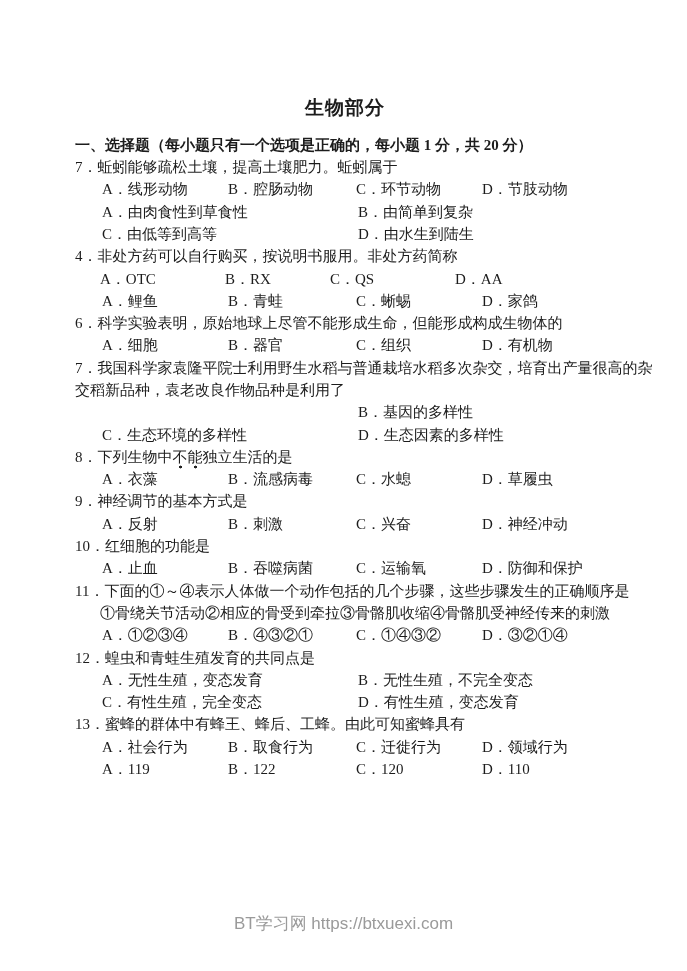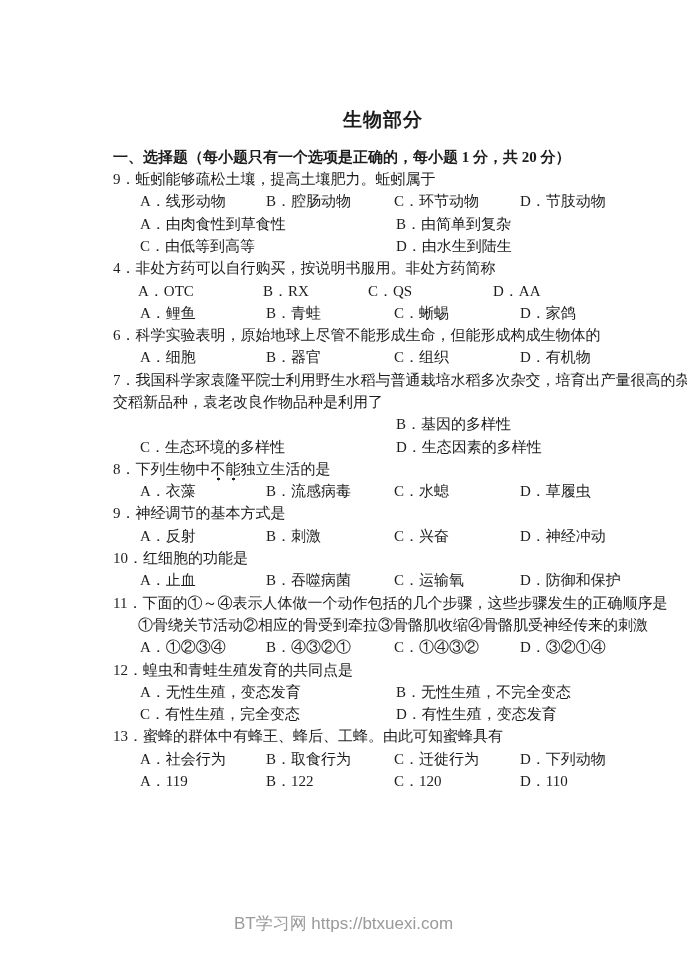--- a/index.html
+++ b/index.html
@@ -11,23 +11,22 @@
     width: 687px;
     height: 971px;
     position: relative;
     overflow: hidden;
     font-family: "Liberation Serif", serif;
     color: #1c1c1c;
   }
   .content {
     position: absolute;
     left: 75px;
-    top: 12px;
+    top: 0;
     width: 540px;
-    margin-left: 38px;
   }
   .doc-title {
     padding-top: 84px;
     text-align: center;
     font-size: 19px;
     font-weight: bold;
     line-height: 22px;
     letter-spacing: 1px;
   }
   .section-heading {
@@ -79,21 +78,21 @@
   }
 </style>
 </head>
 <body>
 
 <div class="content">
   <h1 class="doc-title">生物部分</h1>
   <div class="section-heading">一、选择题（每小题只有一个选项是正确的，每小题 1 分，共 20 分）</div>
   <div id="questions">
       <div class="question-block">
-        <div class="q-line">9．蚯蚓能够疏松土壤，提高土壤肥力。蚯蚓属于</div>
+        <div class="q-line">7．蚯蚓能够疏松土壤，提高土壤肥力。蚯蚓属于</div>
         <div class="opt-row">
           <span class="opt" style="left: 27px;">A．线形动物</span>
           <span class="opt" style="left: 153px;">B．腔肠动物</span>
           <span class="opt" style="left: 281px;">C．环节动物</span>
           <span class="opt" style="left: 407px;">D．节肢动物</span>
         </div>
       </div>
       <div class="question-block">
         <div class="opt-row">
           <span class="opt" style="left: 27px;">A．由肉食性到草食性</span>
@@ -188,21 +187,21 @@
           <span class="opt" style="left: 27px;">C．有性生殖，完全变态</span>
           <span class="opt" style="left: 283px;">D．有性生殖，变态发育</span>
         </div>
       </div>
       <div class="question-block">
         <div class="q-line">13．蜜蜂的群体中有蜂王、蜂后、工蜂。由此可知蜜蜂具有</div>
         <div class="opt-row">
           <span class="opt" style="left: 27px;">A．社会行为</span>
           <span class="opt" style="left: 153px;">B．取食行为</span>
           <span class="opt" style="left: 281px;">C．迁徙行为</span>
-          <span class="opt" style="left: 407px;">D．下列动物</span>
+          <span class="opt" style="left: 407px;">D．领域行为</span>
         </div>
       </div>
       <div class="question-block">
         <div class="opt-row">
           <span class="opt" style="left: 27px;">A．119</span>
           <span class="opt" style="left: 153px;">B．122</span>
           <span class="opt" style="left: 281px;">C．120</span>
           <span class="opt" style="left: 407px;">D．110</span>
         </div>
       </div>

